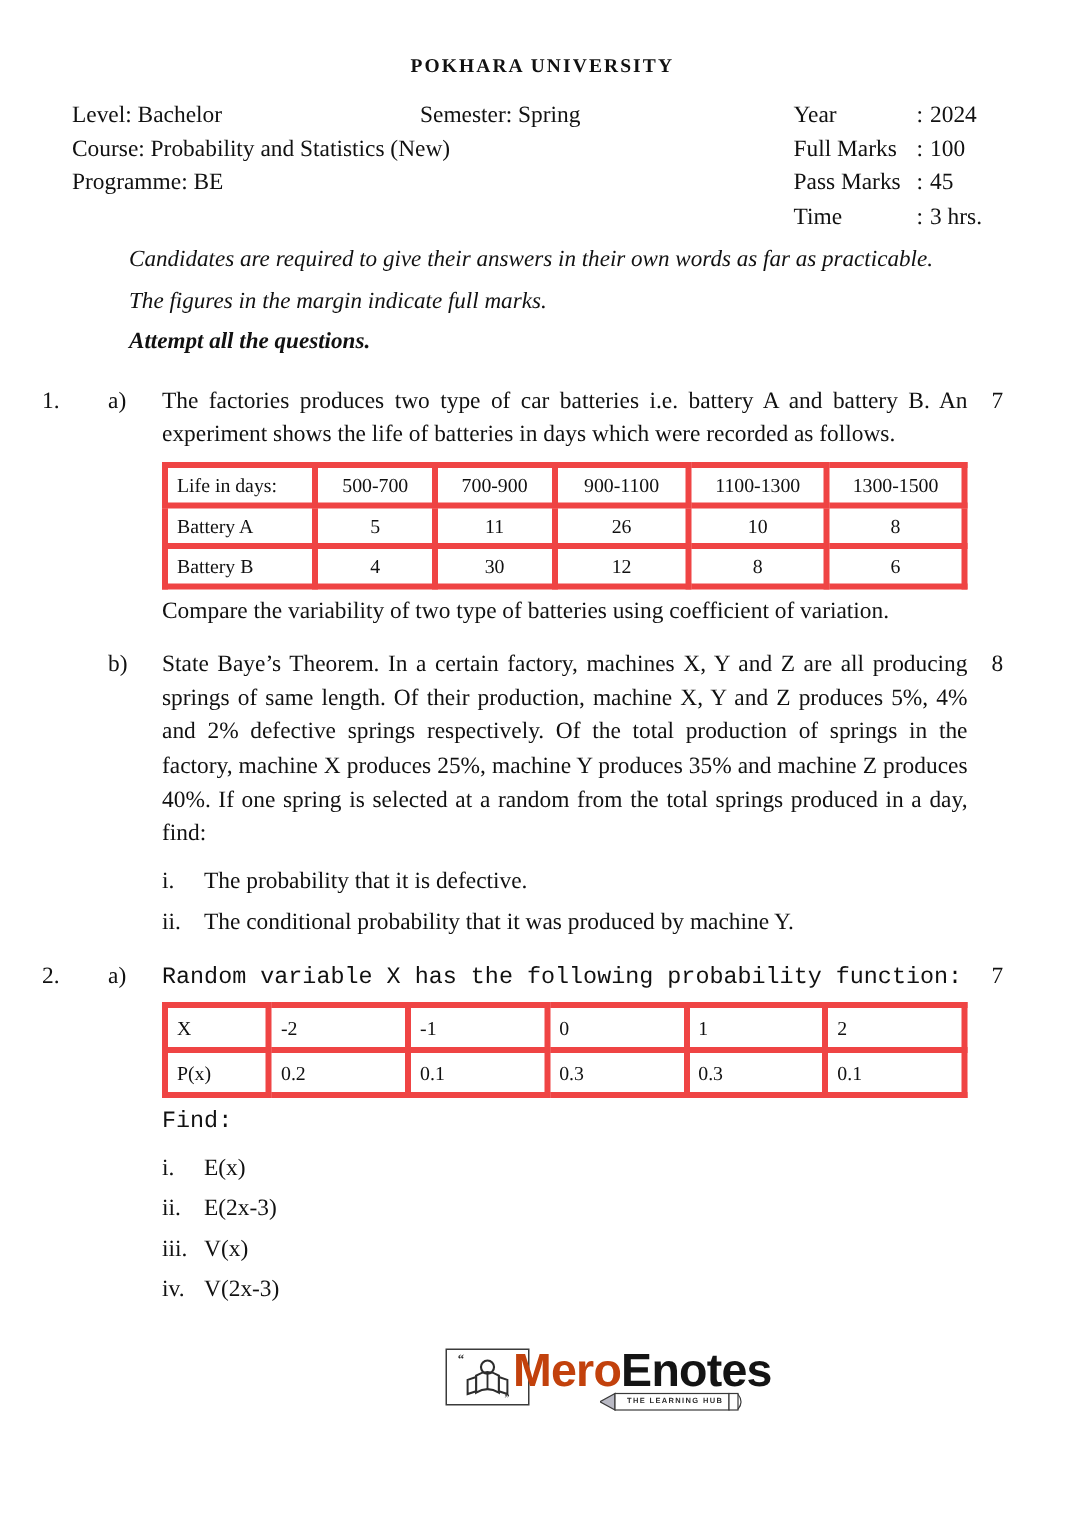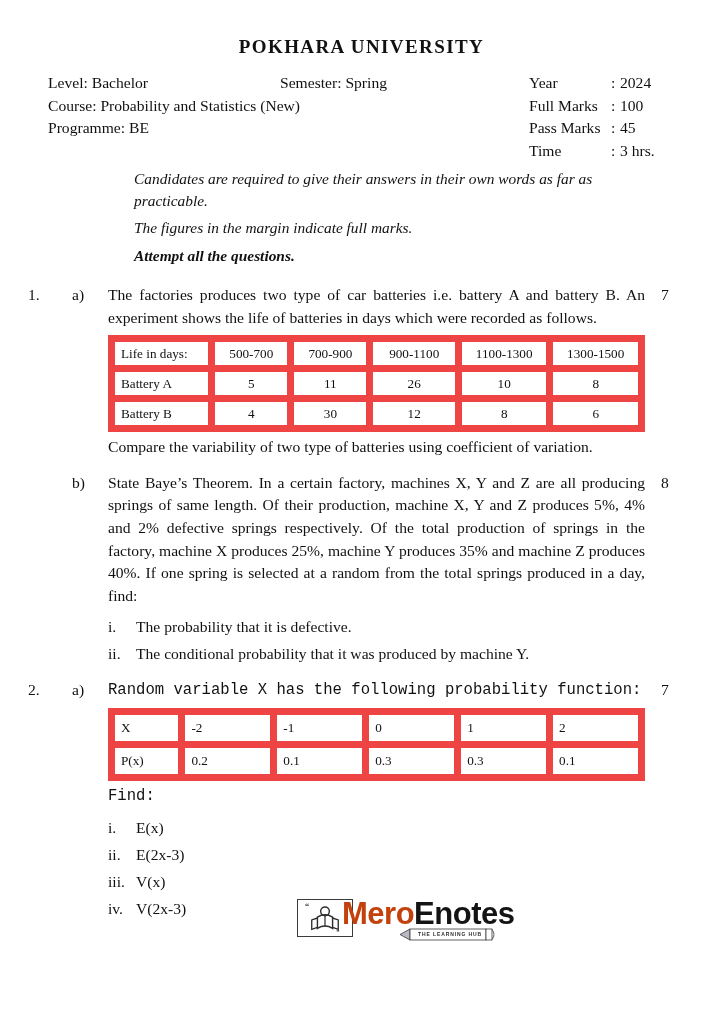--- a/index.html
+++ b/index.html
@@ -20,21 +20,21 @@
     width: 723px;
     height: 1024px;
     box-sizing: border-box;
     padding: 0;
   }
 
   
   .univ-title {
     text-align: center;
     font-weight: bold;
-    font-size: 19px;
+    font-size: 13px;
     letter-spacing: 1.4px;
     margin: 0;
     padding-top: 37px;
     line-height: 1;
   }
   .meta {
     position: relative;
     margin-top: 16px;
     height: 84px;
   }
@@ -72,21 +72,20 @@
   }
 
   
   .instructions {
     margin-top: 12px;
     padding-left: 86px;
     padding-right: 60px;
     font-style: italic;
     font-size: 15.4px;
     line-height: 21.5px;
-    margin-left: 48px;
   }
   .instructions .ins-block {
     margin-bottom: 6px;
   }
   .instructions .ins-strong {
     font-weight: bold;
   }
 
   
   .q {
@@ -142,21 +141,21 @@
     top: 0;
   }
 
   
   table.data {
     border-collapse: collapse;
     font-size: 13.2px;
     margin: 6px 0 4px 0;
   }
   table.data td {
-    border: 7px solid #ef4444;
+    border: 4px solid #ef4444;
     padding: 2px 6px;
     line-height: 19px;
     white-space: nowrap;
   }
   
   .tbl-battery {
     margin-left: 28px;
   }
   .tbl-battery td {
     text-align: center;

